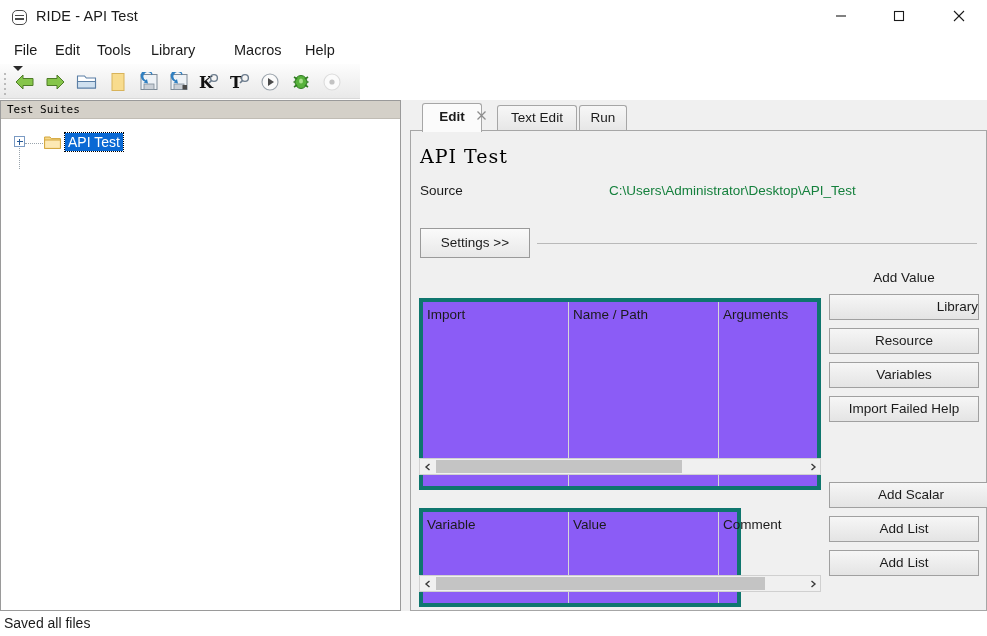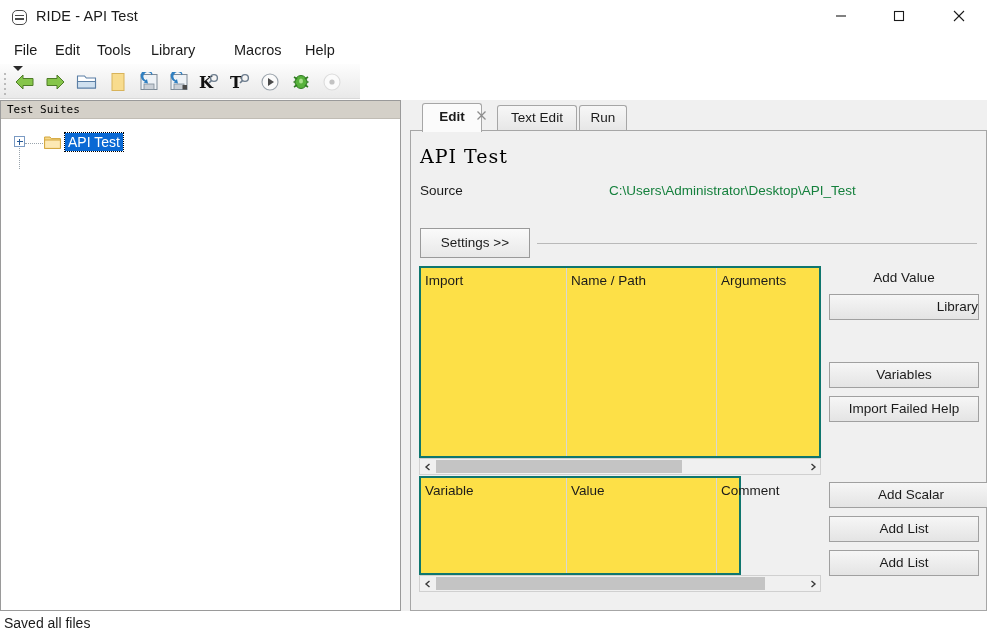--- a/index.html
+++ b/index.html
@@ -157,21 +157,21 @@
     background:linear-gradient(to bottom,#fafafa,#e8e8e8);
     border:1px solid #9a9a9a;box-sizing:border-box;
     font-size:13.5px;color:#1b1b1b;text-align:center;line-height:28px;cursor:default;
   }
   .settings-rule{
     position:absolute;left:126px;top:112px;width:440px;height:1px;background:#b9b9b9;
   }
 
   
   .grid{
-    position:absolute;background:#fde047;border:2px solid #0f766e;box-sizing:border-box;
+    position:absolute;background:#8b5cf6;border:4px solid #0f766e;box-sizing:border-box;margin-top:32px;
   }
   .gcol{
     position:absolute;top:0;height:100%;box-sizing:border-box;border-right:1px solid #d7d7d7;
   }
   .gcol:last-child{border-right:none;}
   .gcol-label{
     position:absolute;left:4px;top:5px;font-size:13.5px;color:#1b1b1b;white-space:nowrap;
   }
   .hscroll{
     position:absolute;height:17px;background:#f0f0f0;border:1px solid #d0d0d0;box-sizing:border-box;
@@ -385,20 +385,21 @@
       <div class="hs-thumb" style="left:16px;width:246px;"></div>
       <div class="hs-arrow" style="left:385px;">
         <svg width="9" height="9" viewBox="0 0 9 9">
             <polyline points="3,1.5 6.5,4.5 3,7.5" fill="none" stroke="#3a3a3a" stroke-width="1.4"></polyline>
           </svg>
       </div>
     </div>
 
     <div class="side-label" style="left:418px;top:139px;width:150px;">Add Value</div>
     <div class="sbtn" style="left:418px;top:163px;width:150px;text-align:right;">Library</div>
+    <div class="sbtn" style="left:418px;top:197px;width:150px;">Resource</div>
     <div class="sbtn" style="left:418px;top:231px;width:150px;">Variables</div>
     <div class="sbtn" style="left:418px;top:265px;width:150px;">Import Failed Help</div>
 
     <div class="grid" style="left:8px;top:345px;width:322px;height:99px;">
       <div class="gcol" style="left:0;width:146px;">
         <div class="gcol-label">Variable</div>
       </div>
       <div class="gcol" style="left:146px;width:150px;">
         <div class="gcol-label">Value</div>
       </div>

